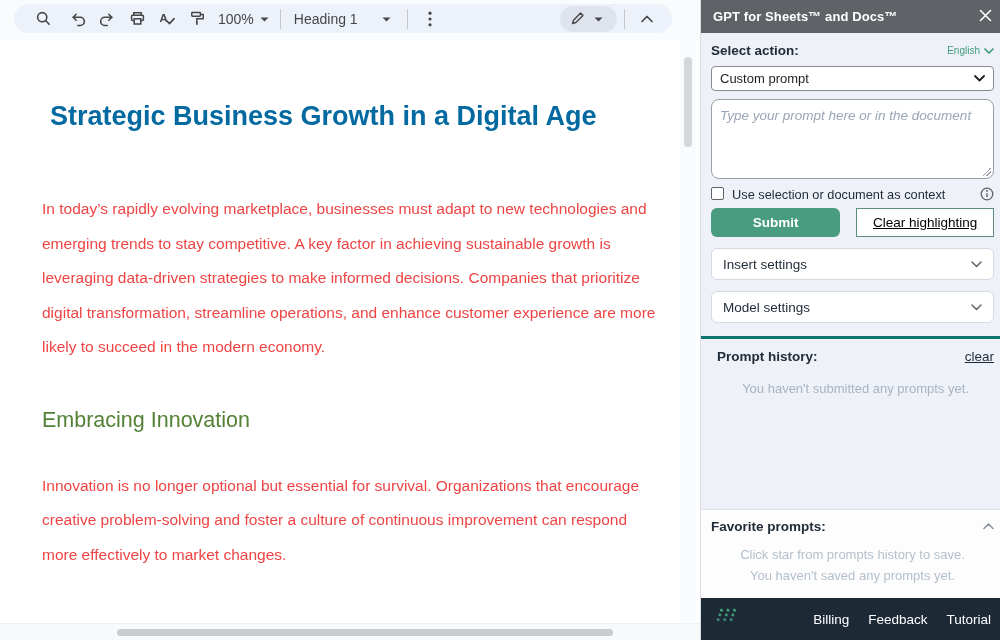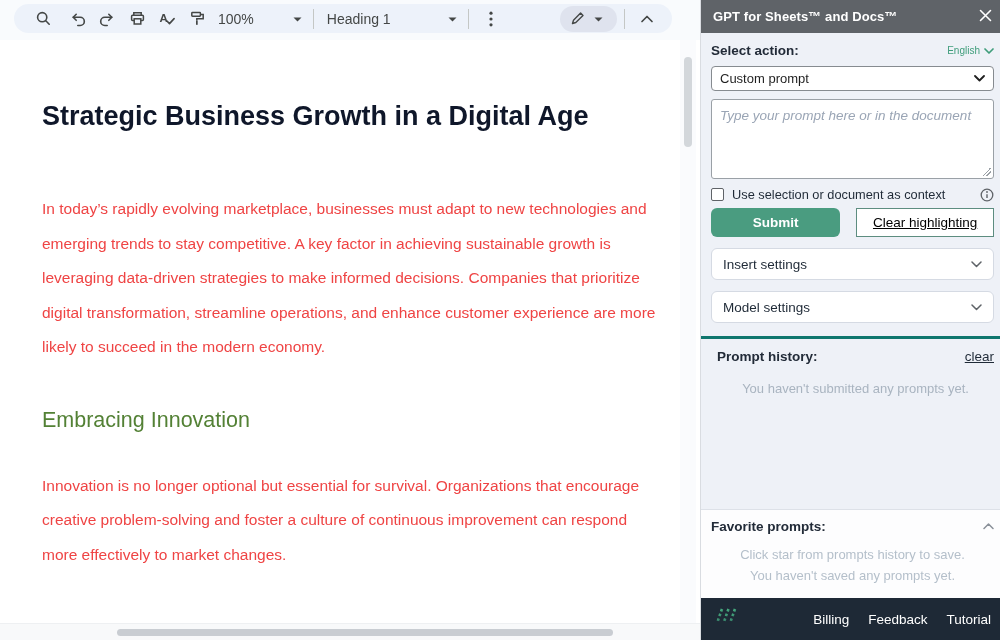--- a/index.html
+++ b/index.html
@@ -8,21 +8,21 @@
   #app { position:relative; width:1000px; height:640px; }
 
   
   .doc-area { position:absolute; left:0; top:0; width:700px; height:640px; background:#fff; }
   .toolbar-strip { position:absolute; left:0; top:0; width:700px; height:40px; background:#f9fbfd; }
   .toolbar { position:absolute; left:14px; top:4px; width:658px; height:29px; background:#edf2fa;
              border-radius:15px; display:flex; align-items:center; padding:0 10px 0 14px; }
   .tb-btn { width:30px; height:26px; display:flex; align-items:center; justify-content:center;
             border-radius:4px; cursor:pointer; flex:0 0 auto; }
   .tb-btn svg { display:block; }
-  .tb-group { display:flex; align-items:center; flex:0 0 auto;gap:33px; }
+  .tb-group { display:flex; align-items:center; flex:0 0 auto; }
   .tb-label { font-size:14px; color:#444746; padding:0 4px 0 6px; }
   .tb-caret { margin:2px 4px 0 2px; }
   .tb-divider { width:1px; height:20px; background:#c4c7c5; margin:0 7px; flex:0 0 auto; }
   .tb-spacer { flex:1; }
   .pen-pill { display:flex; align-items:center; background:#dfe3ee; border-radius:13px;
               height:26px; padding:0 10px; cursor:pointer; }
 
   .page { position:absolute; left:0; top:40px; width:680px; height:583px; background:#fff; }
   .doc-content { position:absolute; left:42px; top:58px; width:618px; }
   .doc-h1 { font-size:27px; line-height:36px; font-weight:700; margin-bottom:58px; }
@@ -48,26 +48,26 @@
   .sb-body { padding:10px 10px 0 10px; flex:1 1 auto; display:flex; flex-direction:column; }
   .sb-row { display:flex; align-items:center; justify-content:space-between; }
   .sb-label-strong { font-size:13.5px; font-weight:700; color:#222b38; }
   .lang-link { font-size:10px; color:#3f9d7b; display:flex; align-items:center; gap:4px; cursor:pointer; }
 
   .sb-select { margin-top:8px; height:25px; background:#fff; border:1px solid #868b90; border-radius:4px;
                display:flex; align-items:center; justify-content:space-between; padding:0 8px; cursor:pointer; }
   .sb-select-value { font-size:13px; color:#1f1f1f; }
 
   .sb-textarea { position:relative; margin-top:8px; height:80px; background:#fff;
-                 border:1px solid #9aa0a6; border-radius:3px; padding:6px 8px; }
+                 border:1px solid #9aa0a6; border-radius:8px; padding:6px 8px; }
   .sb-textarea .ph { font-size:13.5px; font-style:italic; color:#9aa5b5; }
   .grip { position:absolute; right:2px; bottom:2px; width:9px; height:9px;
           background:linear-gradient(135deg, transparent 0 50%, #9aa0a6 50% 56%, transparent 56% 72%, #9aa0a6 72% 78%, transparent 78%); }
 
-  .ctx-row { margin-top:8px; display:flex; align-items:center; }
+  .ctx-row { margin-top:8px; display:flex; align-items:flex-start; }
   .checkbox { width:13px; height:13px; border:1.5px solid #5f6368; border-radius:2px;
               background:#fff; margin-right:8px; flex:0 0 auto; cursor:pointer; }
   .ctx-label { font-size:12.8px; color:#1f2a37; flex:1; }
 
   .btn-row { margin-top:6px; display:flex; gap:16px; }
   .btn-submit { flex:1; height:29px; border:none; border-radius:6px; background:#4a9c80;
                 color:#fff; font-size:13.5px; font-weight:700; cursor:pointer; font-family:inherit; }
   .btn-clear { flex:1.05; height:29px; border-radius:0; background:#fff; border:1px solid #5d8d80;
                color:#000000; font-size:13.5px; cursor:pointer; font-family:inherit;text-decoration:underline; }
 
@@ -169,21 +169,21 @@
         <span class="tb-btn">
           <svg width="14" height="9" viewBox="0 0 14 9">
               <path d="M2 7.5 L7 2.5 L12 7.5" fill="none" stroke="#444746" stroke-width="1.7" stroke-linecap="round" stroke-linejoin="round"></path>
             </svg>
         </span>
       </div>
     </div>
 
     <div class="page">
       <div class="doc-content">
-        <div class="doc-h1" style="color:#0f172a;">Strategic Business Growth in a Digital Age</div>
+        <div class="doc-h1" style="color:#0369a1;margin-left:8px;">Strategic Business Growth in a Digital Age</div>
         <div class="doc-p">In today’s rapidly evolving marketplace, businesses must adapt to new technologies and emerging trends to stay competitive. A key factor in achieving sustainable growth is leveraging data-driven strategies to make informed decisions. Companies that prioritize digital transformation, streamline operations, and enhance customer experience are more likely to succeed in the modern economy.</div>
         <div class="doc-h2" style="color:#538135;">Embracing Innovation</div>
         <div class="doc-p">Innovation is no longer optional but essential for survival. Organizations that encourage creative problem-solving and foster a culture of continuous improvement can respond more effectively to market changes.</div>
       </div>
     </div>
 
     <div class="v-scroll-track"></div>
     <div class="v-scroll-thumb"></div>
     <div class="h-scroll-strip">
       <div class="h-scroll-thumb"></div>

